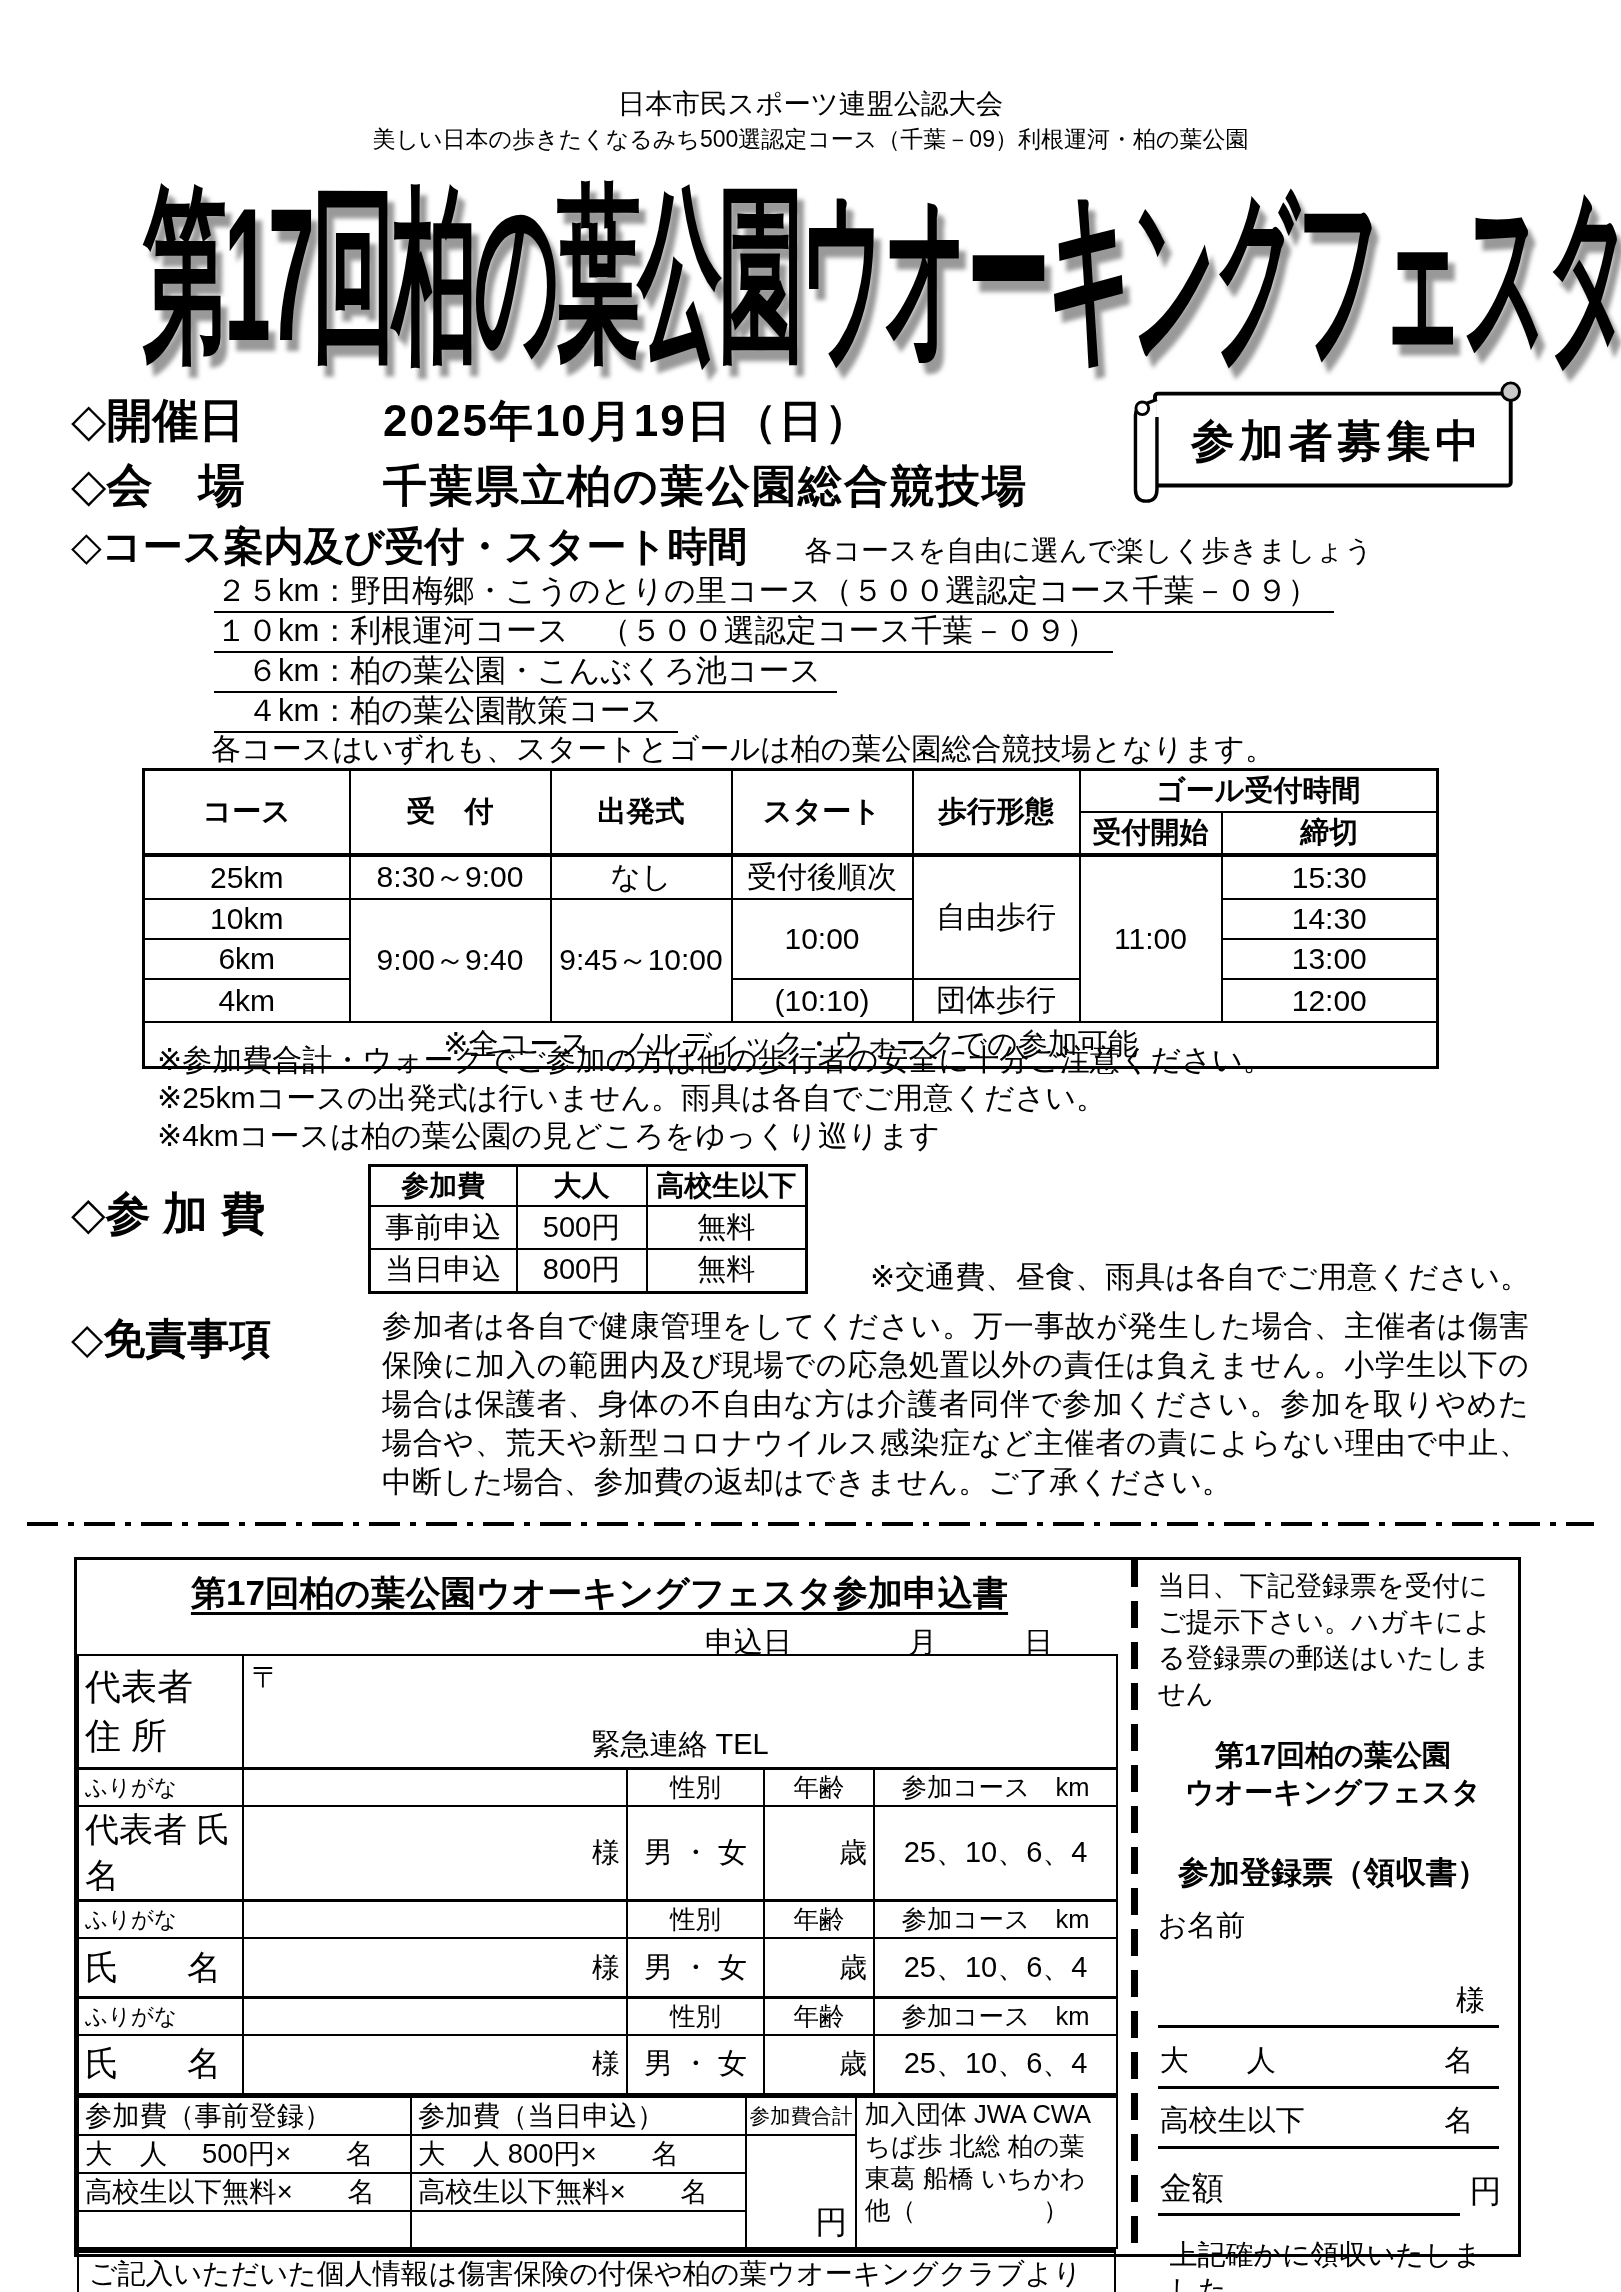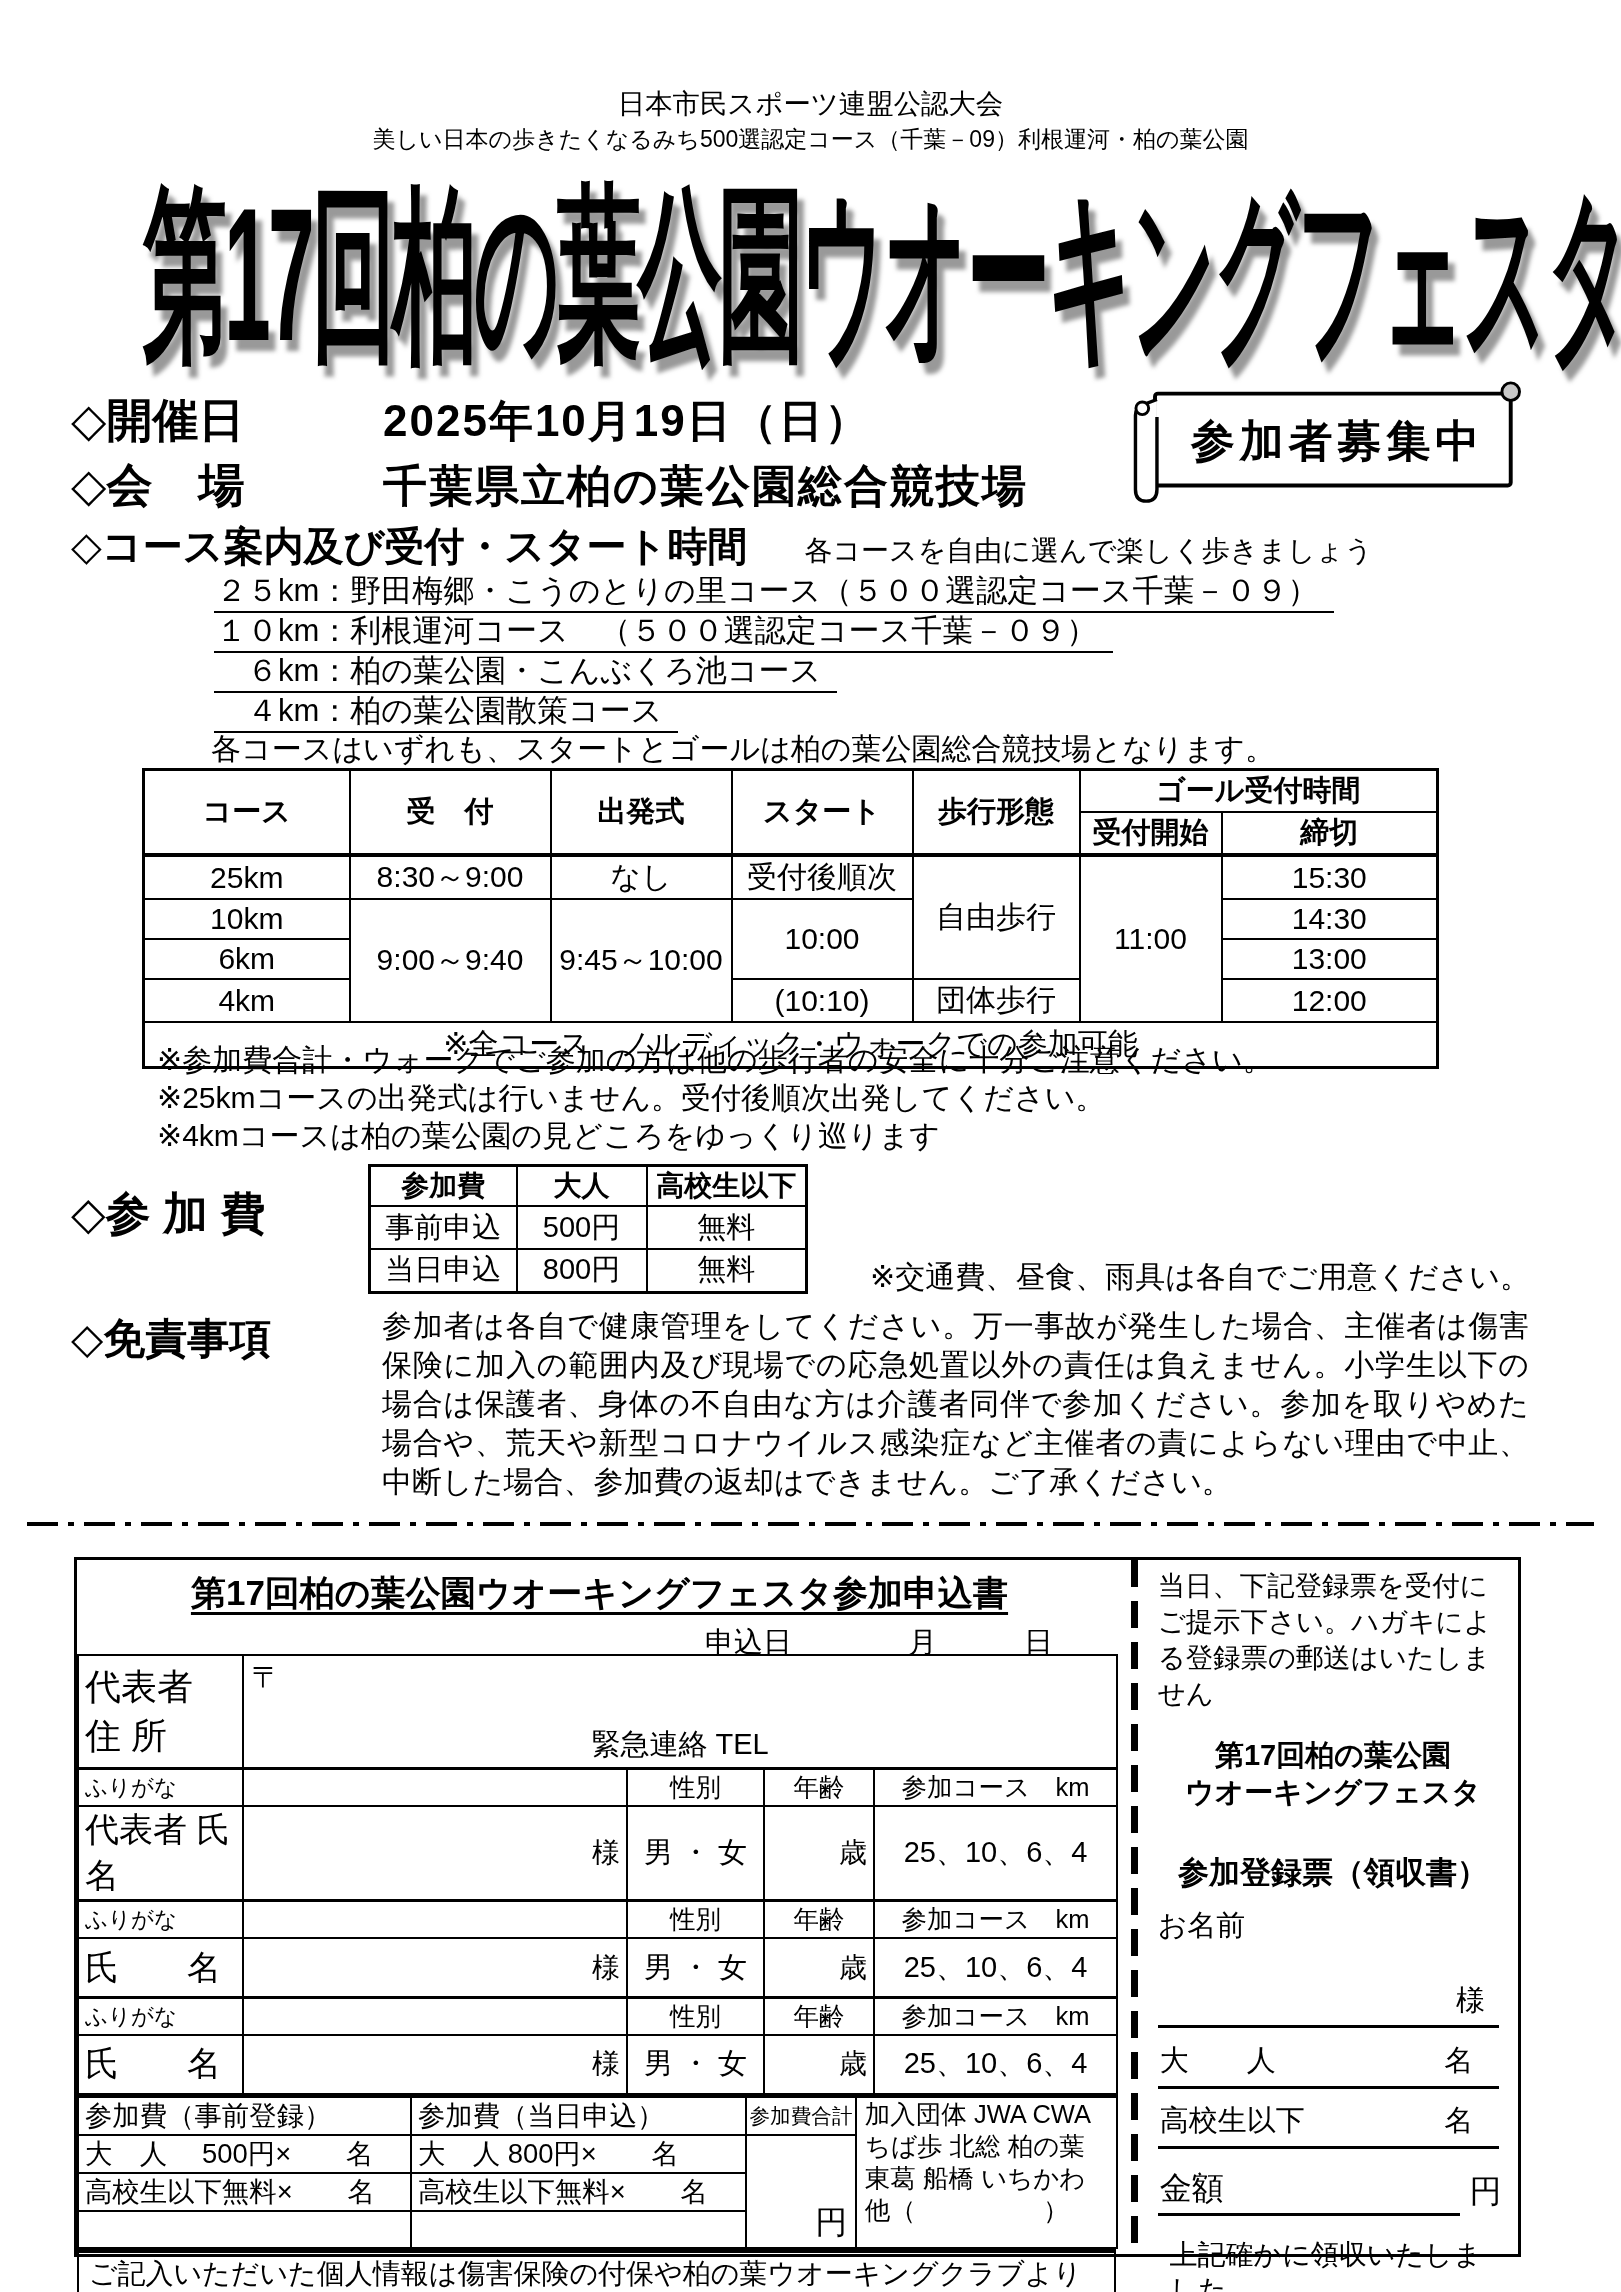--- a/index.html
+++ b/index.html
@@ -220,21 +220,21 @@
         <td>12:00</td>
       </tr>
       <tr class="tfoot">
         <td colspan="7">※全コース　ノルディック・ウォークでの参加可能</td>
       </tr>
     </tbody>
   </table>
 
   <div class="notes">
     <div>※参加費合計・ウォークでご参加の方は他の歩行者の安全に十分ご注意ください。</div>
-    <div>※25kmコースの出発式は行いません。受付後順次出発してください。</div>
+    <div>※25kmコースの出発式は行いません。雨具は各自でご用意ください。</div>
     <div>※4kmコースは柏の葉公園の見どころをゆっくり巡ります</div>
   </div>
 
   <div class="fee-head">◇参 加 費</div>
   <table class="fee">
     <colgroup>
         <col style="width:147px">
         <col style="width:130px">
         <col style="width:160px">
       </colgroup>

